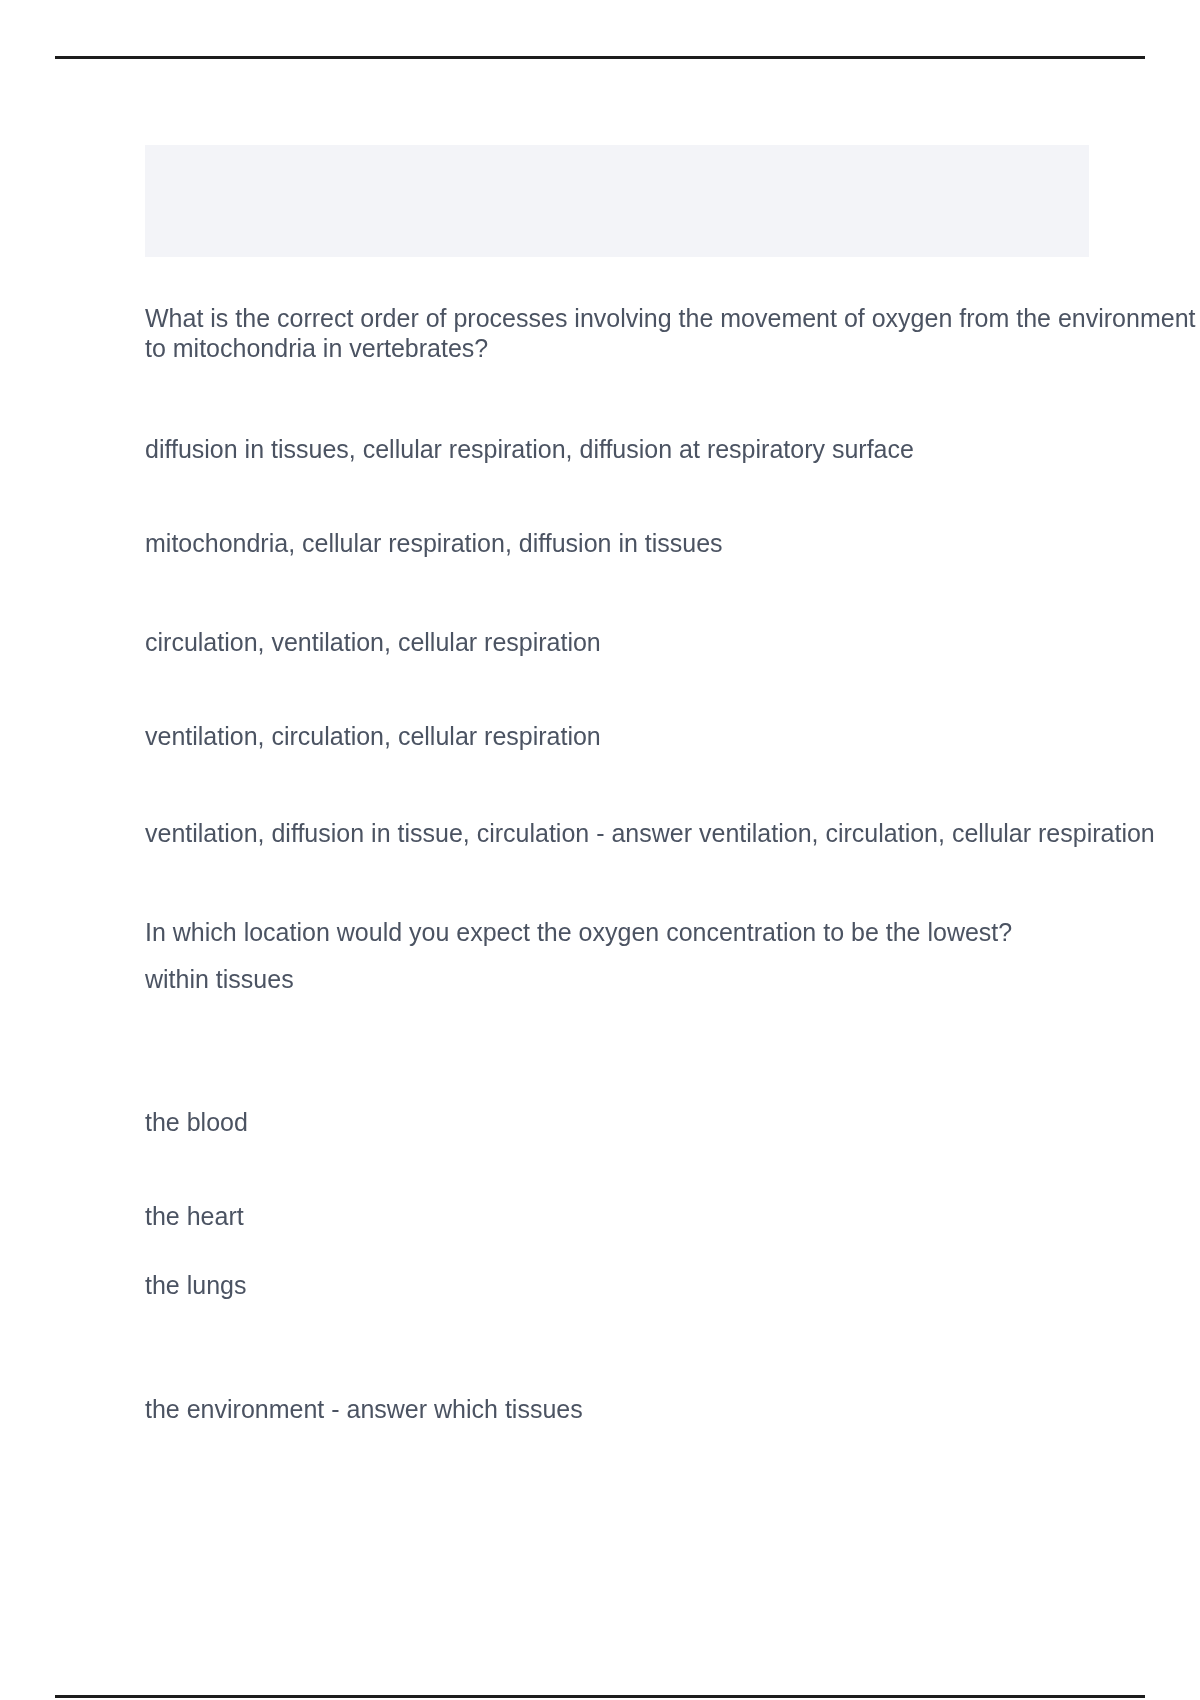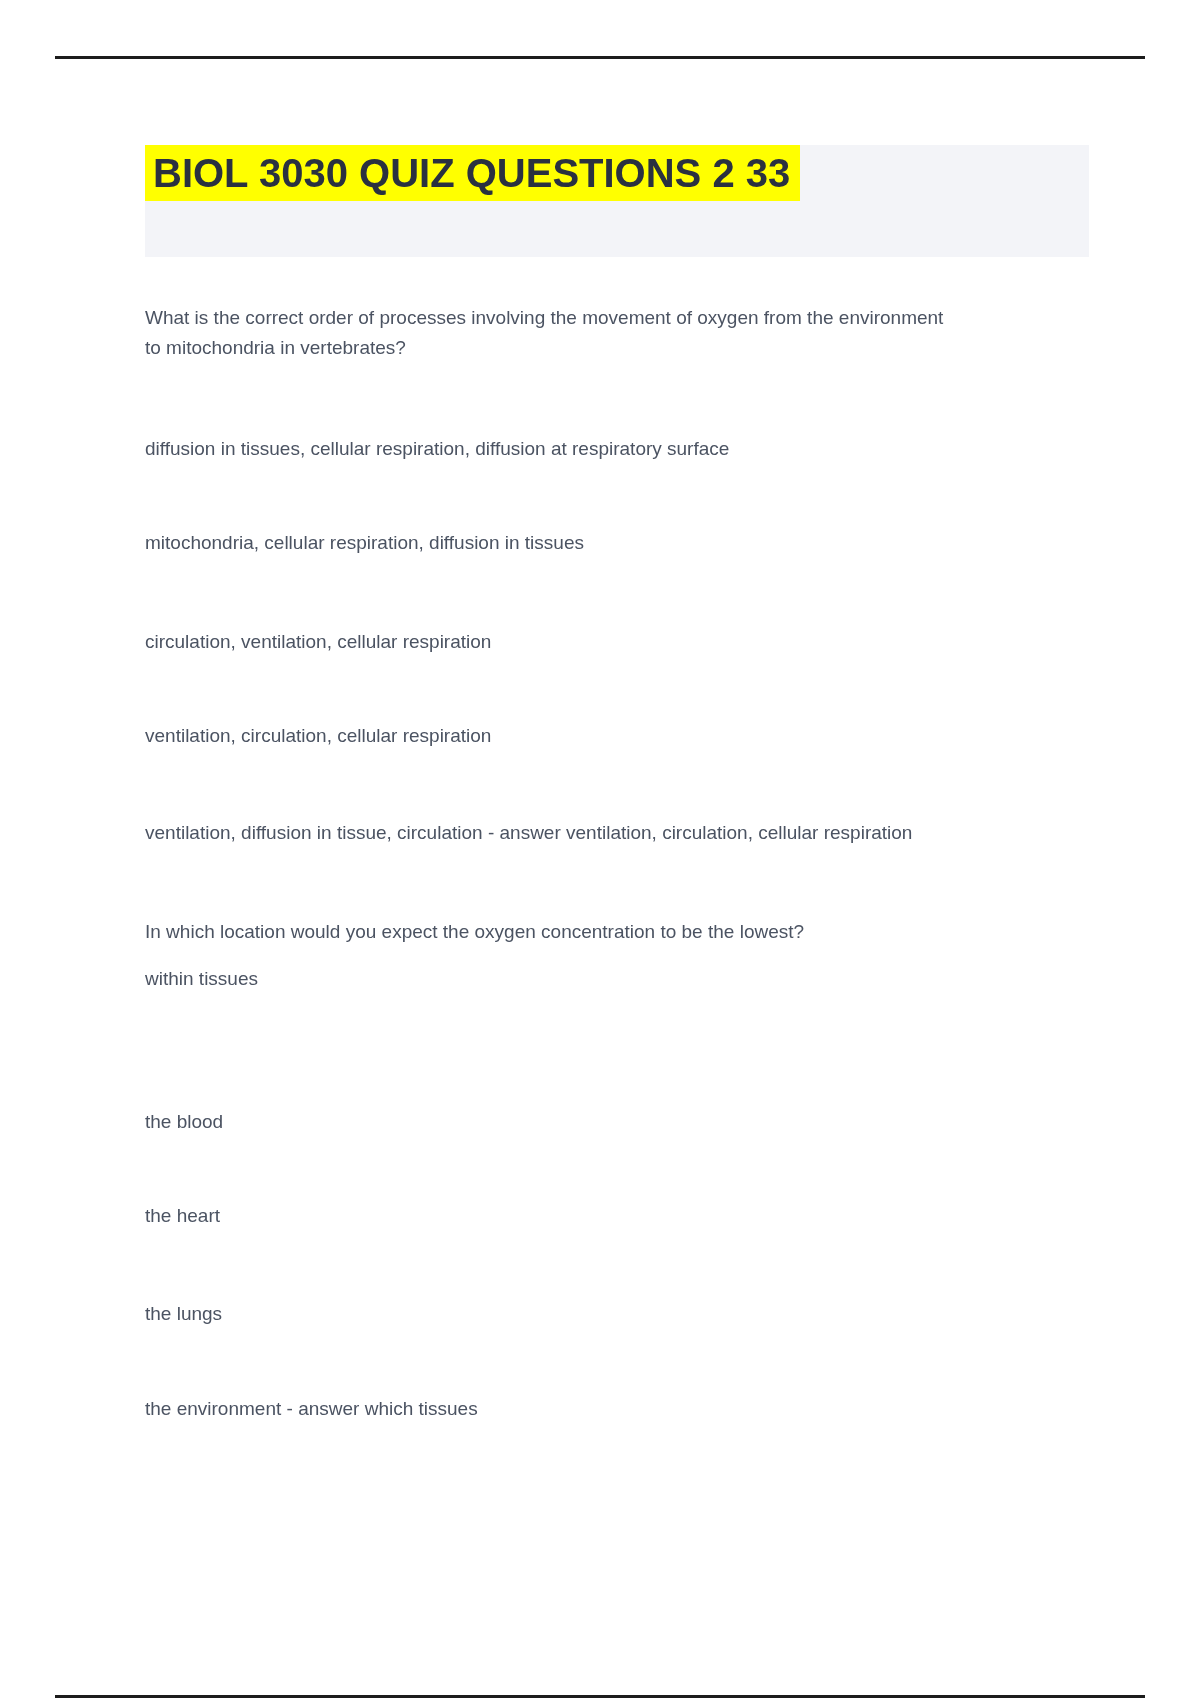--- a/index.html
+++ b/index.html
@@ -50,44 +50,43 @@
     font-size:40px;
     letter-spacing:0px;
     line-height:56px;
     height:56px;
     padding:0 10px 0 8px;
   }
   .para{
     position:absolute;
     left:145px;
     color:var(--body-text);
-    font-size:19px;
+    font-size:25px;
     line-height:30px;
     white-space:nowrap;
   }
 </style>
 </head>
 <body>
 
 <div class="rule top"></div>
 
 <div class="title-block">
-  <span class="title-line"><span class="hl">BIOL 3030 QUIZ QUESTIONS 2 33</span></span>
 </div>
 
 <div class="para" style="top:303px;">What is the correct order of processes involving the movement of oxygen from the environment</div>
 <div class="para" style="top:333px;">to mitochondria in vertebrates?</div>
 
 <div class="para" style="top:434px;">diffusion in tissues, cellular respiration, diffusion at respiratory surface</div>
 <div class="para" style="top:528px;">mitochondria, cellular respiration, diffusion in tissues</div>
 <div class="para" style="top:627px;">circulation, ventilation, cellular respiration</div>
 <div class="para" style="top:721px;">ventilation, circulation, cellular respiration</div>
 <div class="para" style="top:818px;">ventilation, diffusion in tissue, circulation - answer ventilation, circulation, cellular respiration</div>
 
 <div class="para" style="top:917px;">In which location would you expect the oxygen concentration to be the lowest?</div>
 
 <div class="para" style="top:964px;">within tissues</div>
 <div class="para" style="top:1107px;">the blood</div>
 <div class="para" style="top:1201px;text-align:center;">the heart</div>
-<div class="para" style="top:1299px;">the lungs</div>
+<div class="para" style="top:1270px;">the lungs</div>
 <div class="para" style="top:1394px;">the environment - answer which tissues</div>
 
 <div class="rule bottom"></div>
 
 </body></html>

